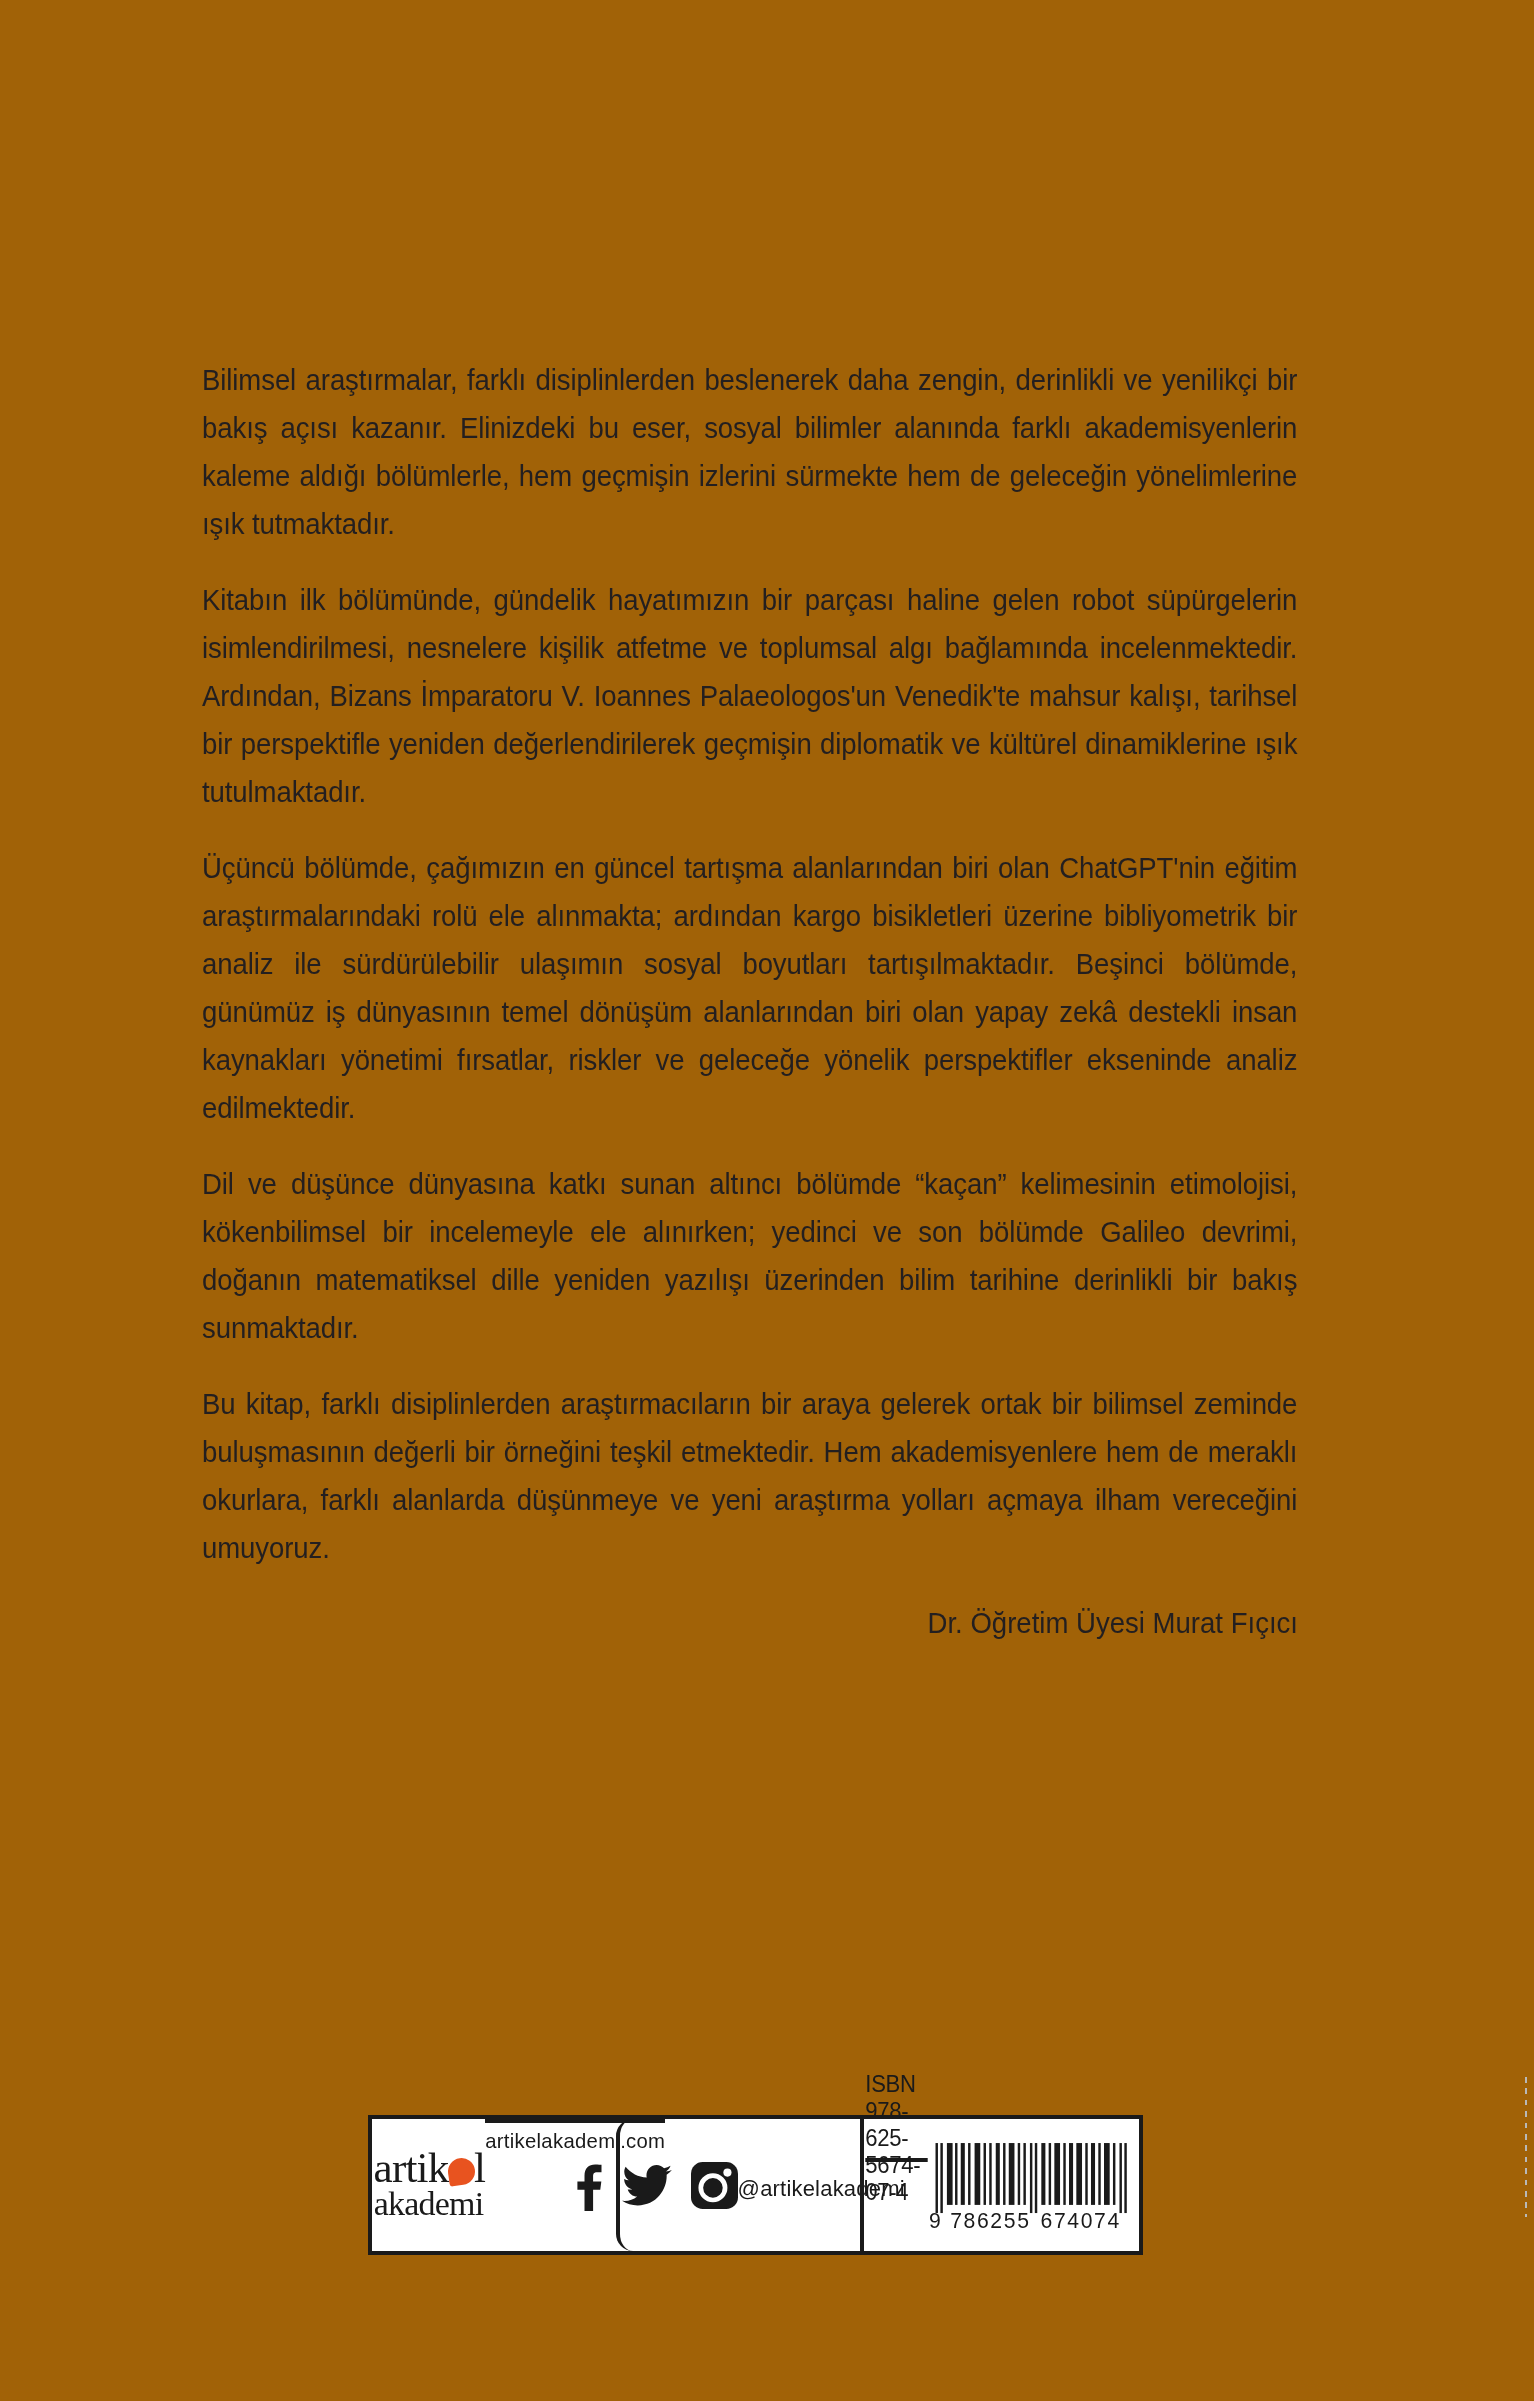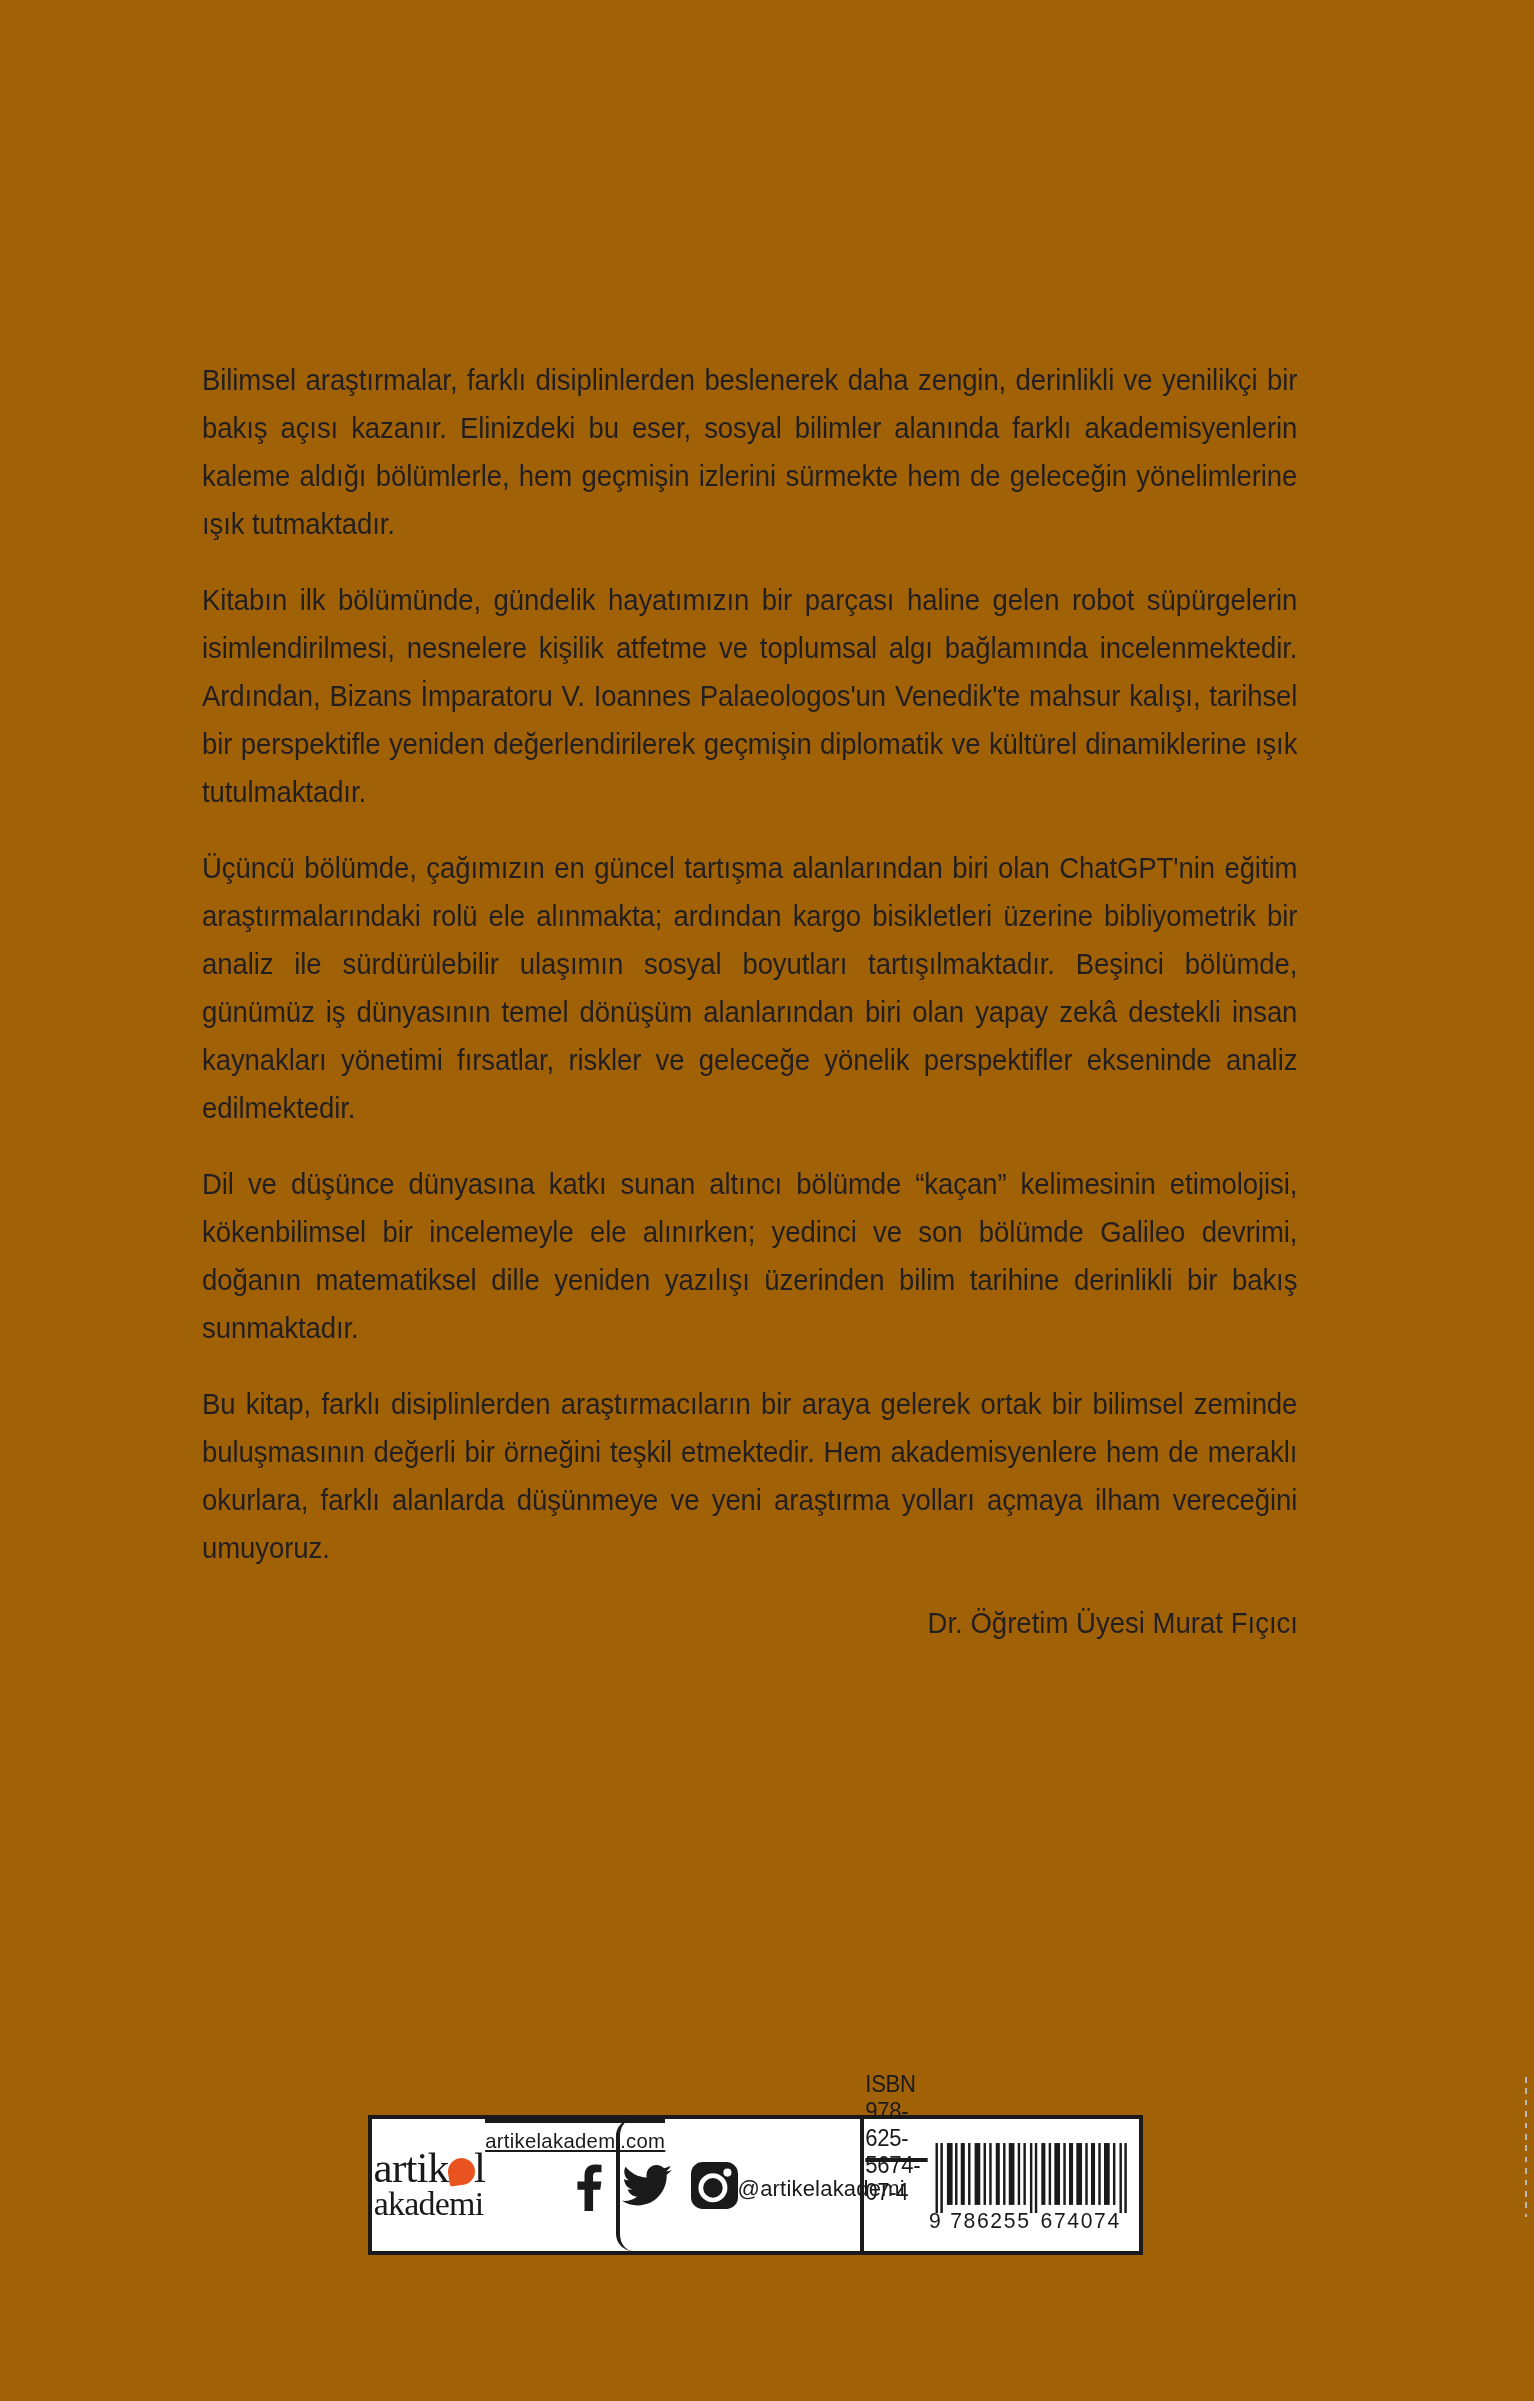--- a/index.html
+++ b/index.html
@@ -117,21 +117,20 @@
   }
   .logo-url {
     border-top: 4.1px solid #1a1a1a;
     text-align: center;
     font-family: "Liberation Sans", sans-serif;
     font-size: 20.3px;
     line-height: 36px;
     letter-spacing: 0.3px;
     color: #1a1a1a;
     height: 36px;
-    text-decoration: underline;
   }
 
   
   .cell-social {
     width: 244px;
     align-items: center;
     justify-content: center;
     padding: 8.1px 0 6.5px 0;
     border-radius: 17px;
   }

